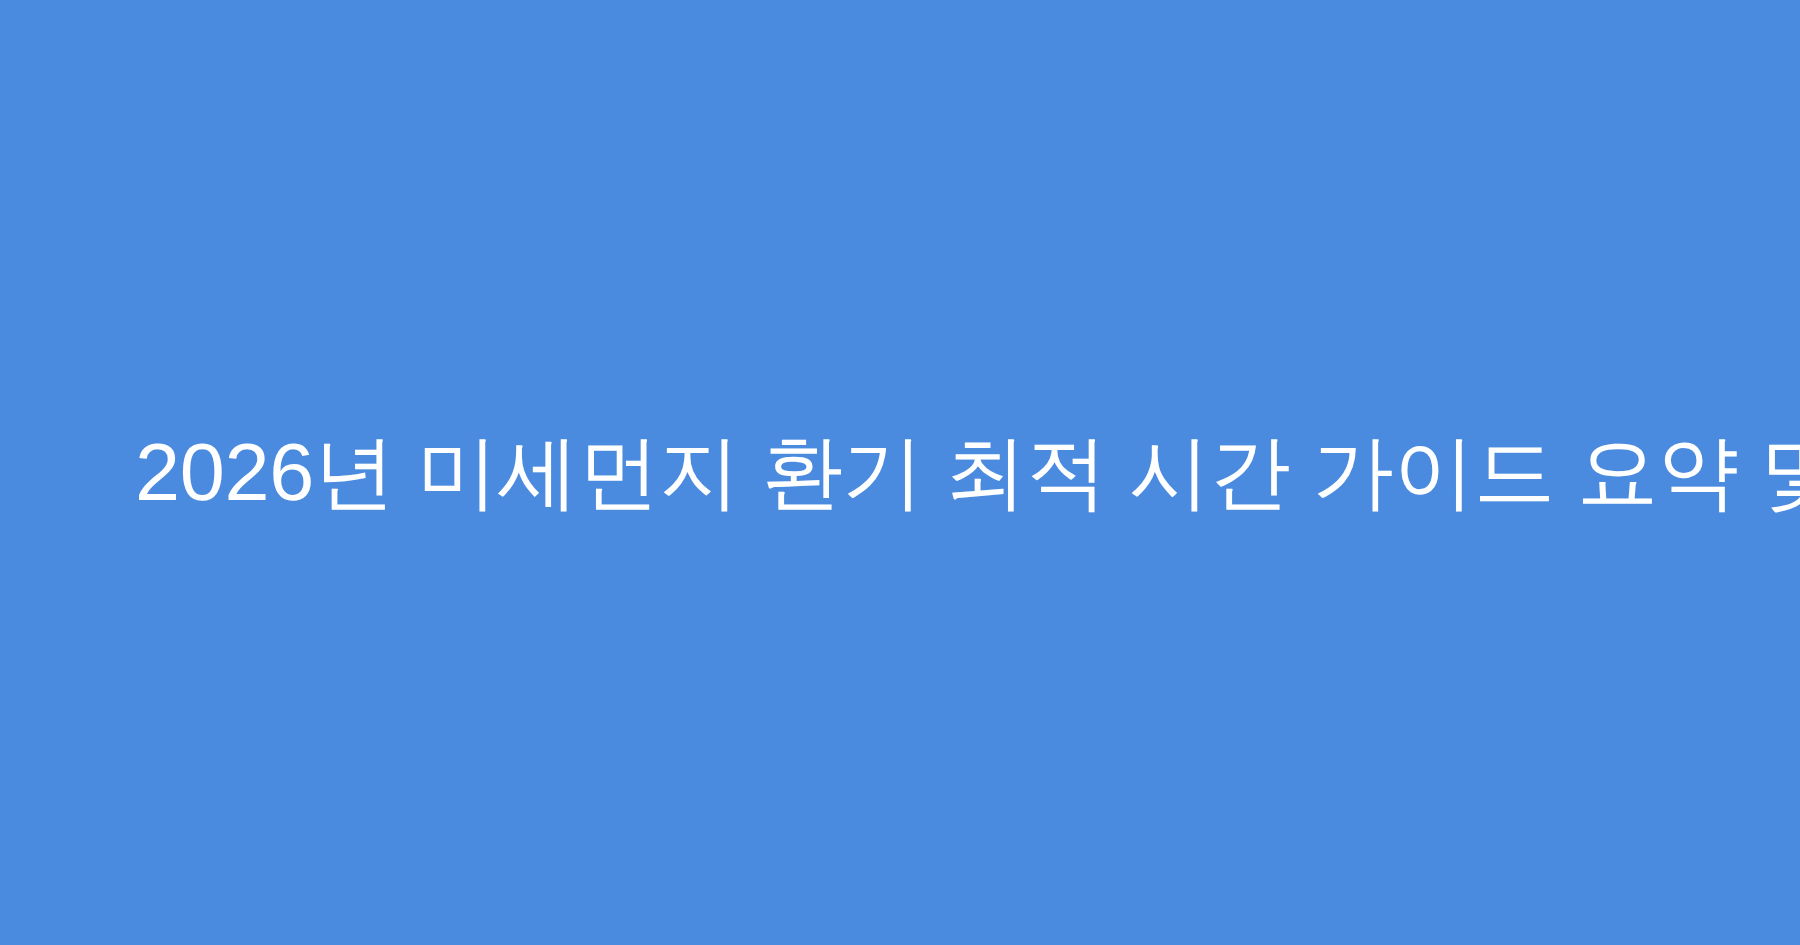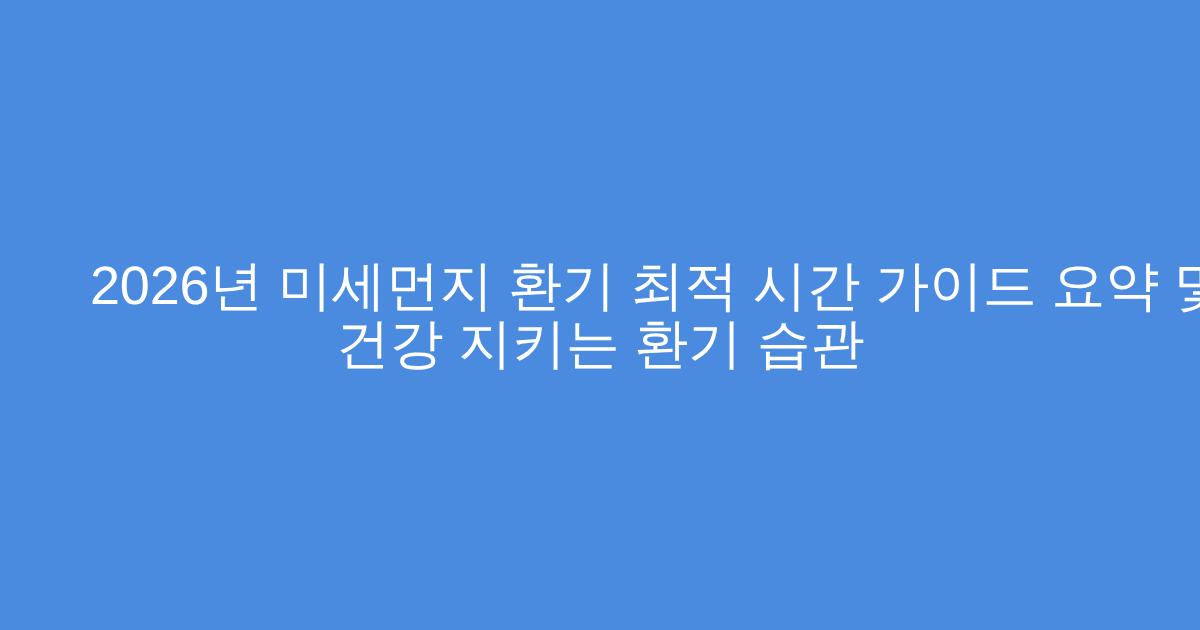--- a/index.html
+++ b/index.html
@@ -48,17 +48,16 @@
 </style>
 </head>
 <body>
 
 <div id="og-card">
 
   <div id="title-block">
 
     <span class="title-line">2026년 미세먼지 환기 최적 시간 가이드 요약 및</span>
 
-    <span class="title-line">건강 지키는 환기 습관</span>
 
   </div>
 
 </div>
 
 </body></html>

